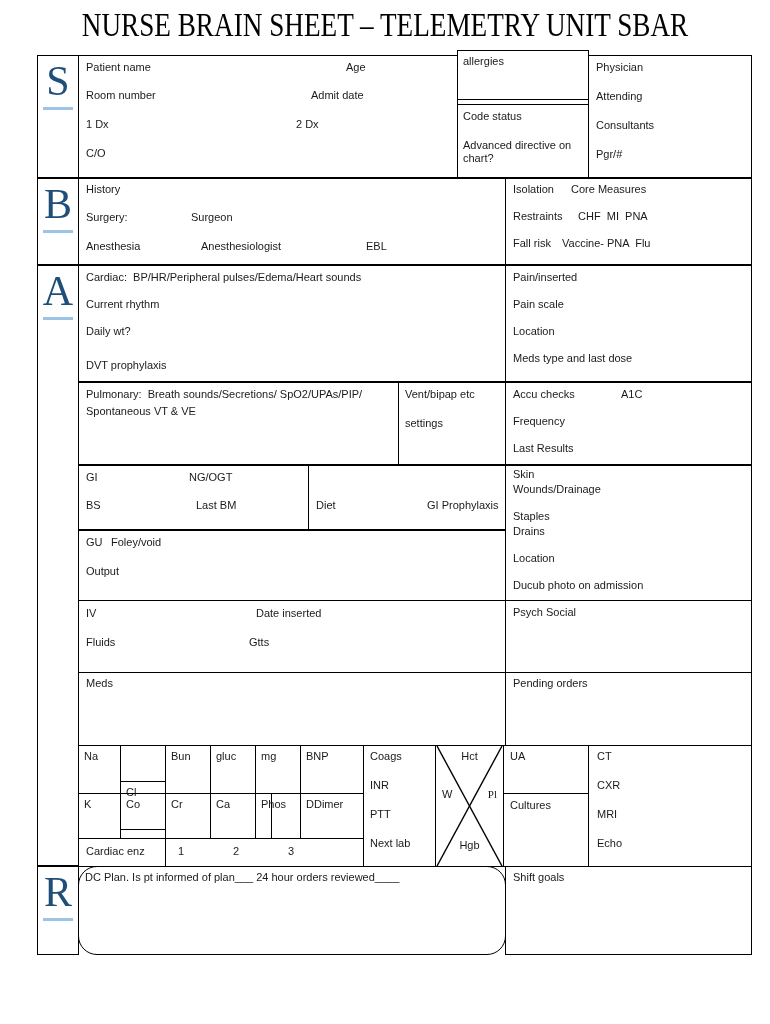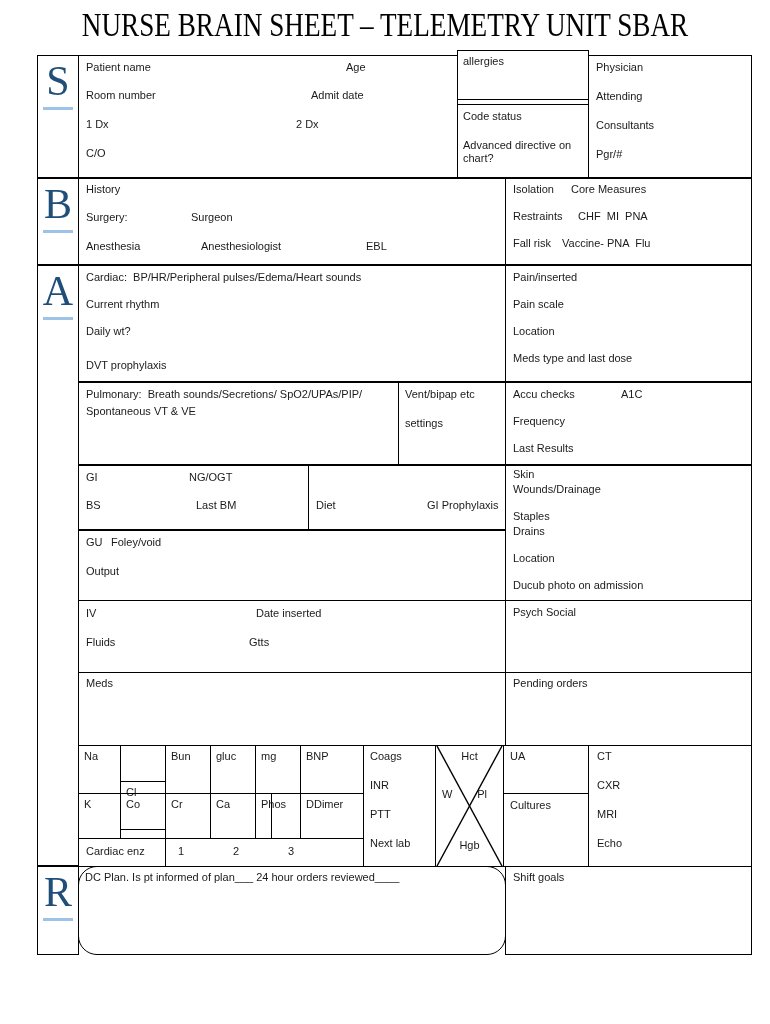--- a/index.html
+++ b/index.html
@@ -208,21 +208,21 @@
     <span class="t" style="left:6px;top:91px;">Next lab</span>
   </div>
 
   <div class="cell" style="left:435px;top:745px;width:69px;height:122px;">
     <svg class="fish-svg" width="67" height="120" viewBox="0 0 67 120">
       <line x1="1" y1="0" x2="66" y2="120" stroke="#000" stroke-width="1.4"></line>
       <line x1="66" y1="0" x2="1" y2="120" stroke="#000" stroke-width="1.4"></line>
     </svg>
     <span class="t" style="left:50%;top:4px;transform:translateX(-50%);">Hct</span>
     <span class="t" style="left:6px;top:42px;">W</span>
-    <span class="t" style="right:16px;top:42px;">Pl</span>
+    <span class="t" style="right:6px;top:42px;font-family:Liberation Serif, serif;">Pl</span>
     <span class="t" style="left:50%;top:93px;transform:translateX(-50%);">Hgb</span>
   </div>
 
   <div class="cell" style="left:503px;top:745px;width:86px;height:49px;">
     <span class="t" style="left:6px;top:4px;">UA</span>
   </div>
   <div class="cell" style="left:503px;top:793px;width:86px;height:74px;">
     <span class="t" style="left:6px;top:5px;">Cultures</span>
   </div>
 

